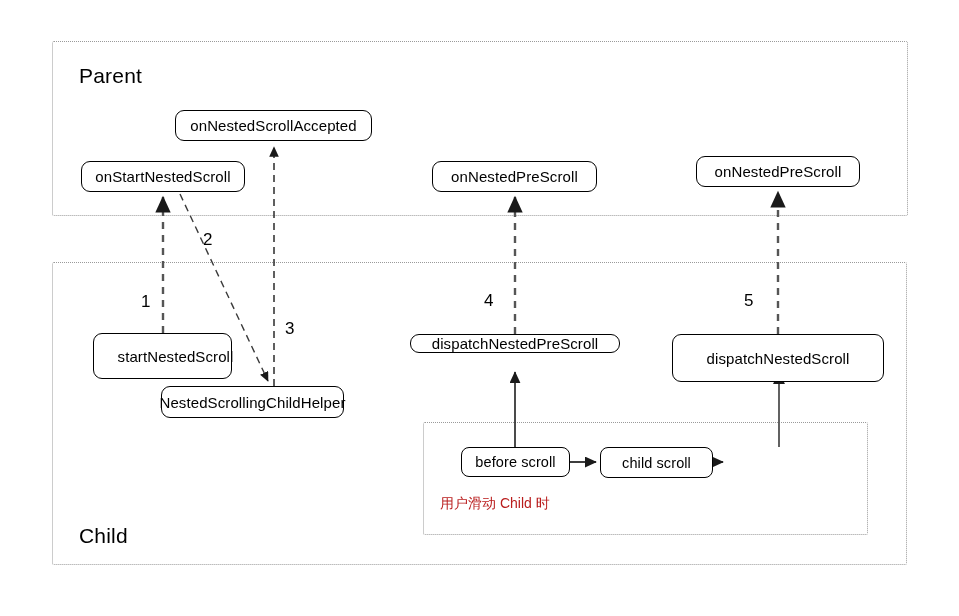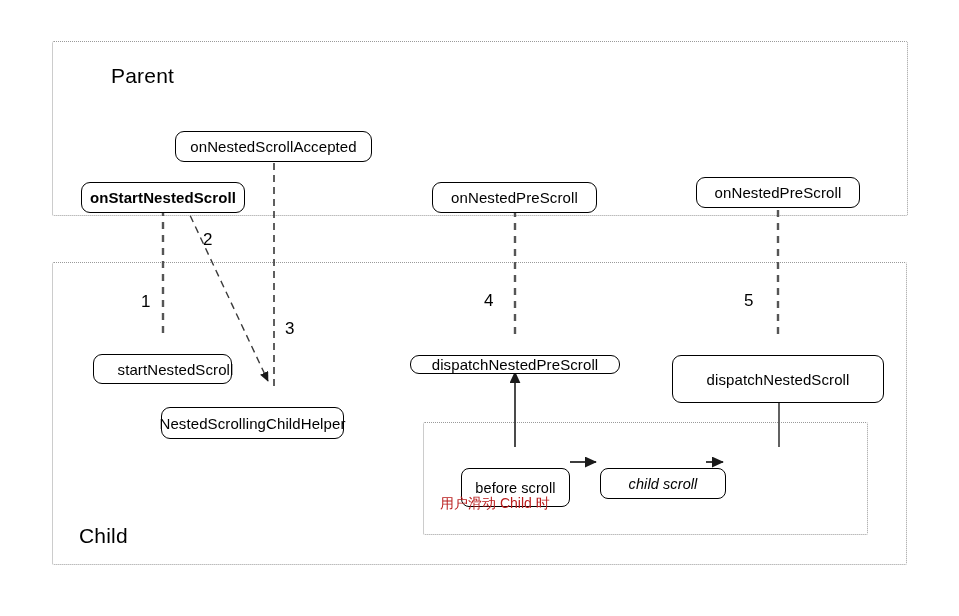--- a/index.html
+++ b/index.html
@@ -40,21 +40,20 @@
     border: 1.6px solid #000000;
     border-radius: 9px;
     background: #ffffff;
     display: flex;
     align-items: center;
     justify-content: center;
     font-size: 15px;
     color: #000000;
     white-space: nowrap;
     letter-spacing: 0.1px;
-    margin-top: 21px;
   }
   .node.small {
     font-size: 14.5px;
     border-radius: 8px;
   }
   
   .step-num {
     position: absolute;
     font-size: 17px;
     color: #000000;
@@ -81,21 +80,21 @@
 <body>
 
 <div id="canvas">
 
   <div class="group" style="left:52px; top:41px; width:856px; height:175px;"></div>
 
   <div class="group" style="left:52px; top:262px; width:855px; height:303px;"></div>
 
   <div class="group" style="left:423px; top:422px; width:445px; height:113px;"></div>
 
-  <div class="group-label" style="left:79px; top:64px;margin-left:32px;">Parent</div>
+  <div class="group-label" style="left:79px; top:64px;">Parent</div>
 
   <div class="group-label" style="left:79px; top:506px;margin-top:18px;">Child</div>
 
   <svg id="arrows" viewBox="0 0 959 616" xmlns="http://www.w3.org/2000/svg">
     <defs>
       <marker id="ah-dash" markerWidth="9" markerHeight="9" refX="6.5" refY="3.2" orient="auto" markerUnits="strokeWidth">
         <path d="M0,0 L7,3.2 L0,6.4 z" fill="#1a1a1a"></path>
       </marker>
       <marker id="ah-solid" markerWidth="9" markerHeight="9" refX="6.5" refY="3.2" orient="auto" markerUnits="strokeWidth">
         <path d="M0,0 L7,3.2 L0,6.4 z" fill="#1a1a1a"></path>
@@ -134,37 +133,37 @@
       <line x1="570" y1="462" x2="596" y2="462" stroke="#1a1a1a" stroke-width="1.7" marker-end="url(#ah-solid)"></line>
     </g>
 
     <g>
       <line x1="706" y1="462" x2="723" y2="462" stroke="#1a1a1a" stroke-width="1.7" marker-end="url(#ah-solid)"></line>
     </g>
   </svg>
 
   <div class="node" style="left:175px; top:110px; width:197px; height:31px;">onNestedScrollAccepted</div>
 
-  <div class="node" style="left:81px; top:161px; width:164px; height:31px;font-weight:bold;">onStartNestedScroll</div>
+  <div class="node" style="left:81px; top:161px; width:164px; height:31px;">onStartNestedScroll</div>
 
   <div class="node" style="left:432px; top:161px; width:165px; height:31px;">onNestedPreScroll</div>
 
   <div class="node" style="left:696px; top:156px; width:164px; height:31px;">onNestedPreScroll</div>
 
-  <div class="node" style="left:93px; top:333px; width:139px; height:30px;padding-left:26px;">startNestedScroll</div>
+  <div class="node" style="left:93px; top:333px; width:139px; height:46px;padding-left:26px;">startNestedScroll</div>
 
   <div class="node" style="left:161px; top:386px; width:183px; height:32px;">NestedScrollingChildHelper</div>
 
   <div class="node" style="left:410px; top:334px; width:210px; height:19px;">dispatchNestedPreScroll</div>
 
   <div class="node" style="left:672px; top:334px; width:212px; height:48px;">dispatchNestedScroll</div>
 
-  <div class="node small" style="left:461px; top:447px; width:109px; height:39px;">before scroll</div>
+  <div class="node small" style="left:461px; top:447px; width:109px; height:30px;">before scroll</div>
 
-  <div class="node small" style="left:600px; top:447px; width:126px; height:31px;font-style:italic;">child scroll</div>
+  <div class="node small" style="left:600px; top:447px; width:113px; height:31px;">child scroll</div>
 
 
   <div class="step-num" style="left:141px; top:292px;">1</div>
 
   <div class="step-num" style="left:203px; top:230px;">2</div>
 
   <div class="step-num" style="left:285px; top:319px;">3</div>
 
   <div class="step-num" style="left:484px; top:291px;">4</div>
 

